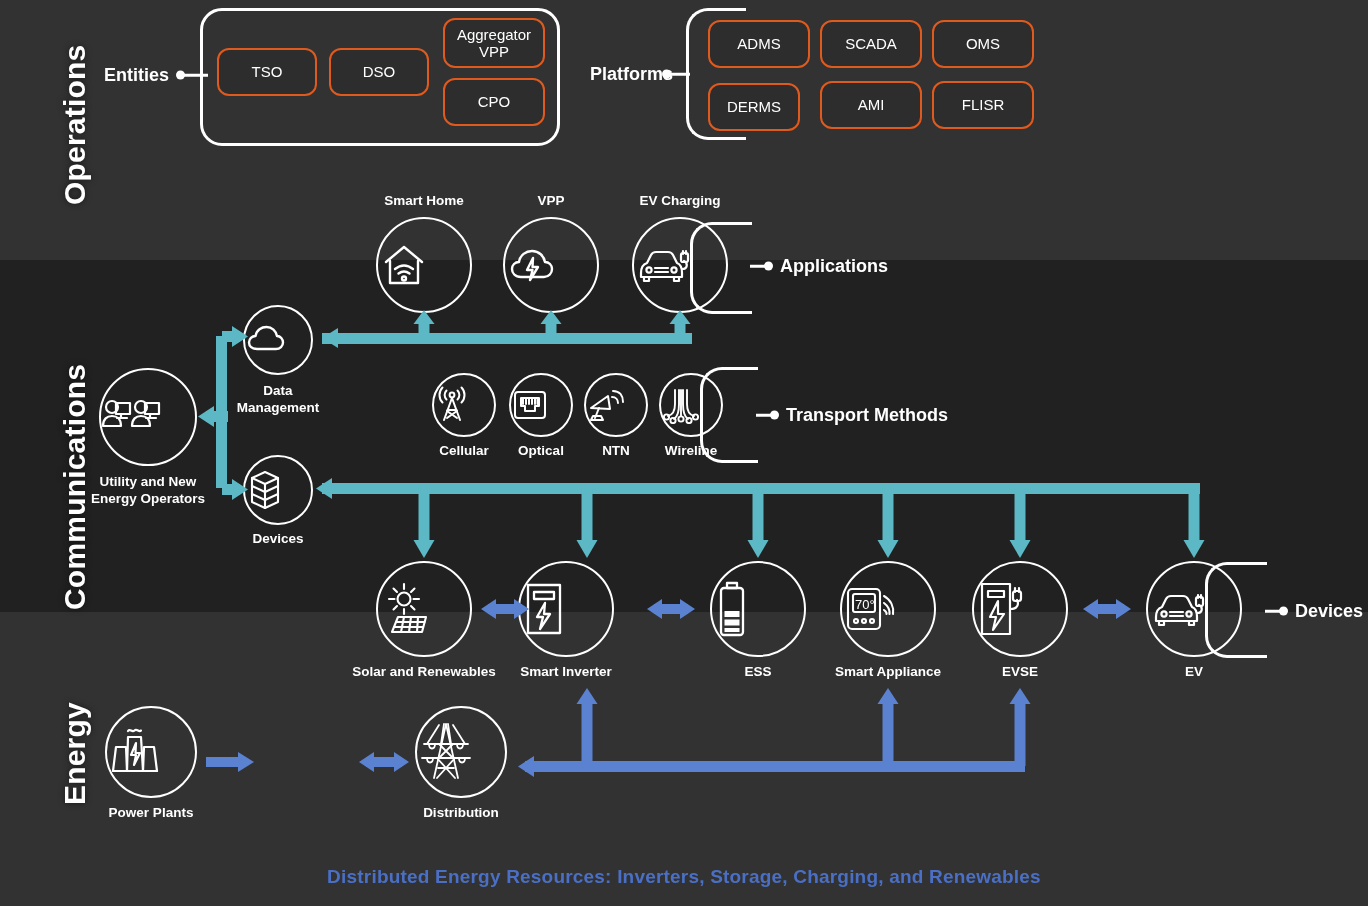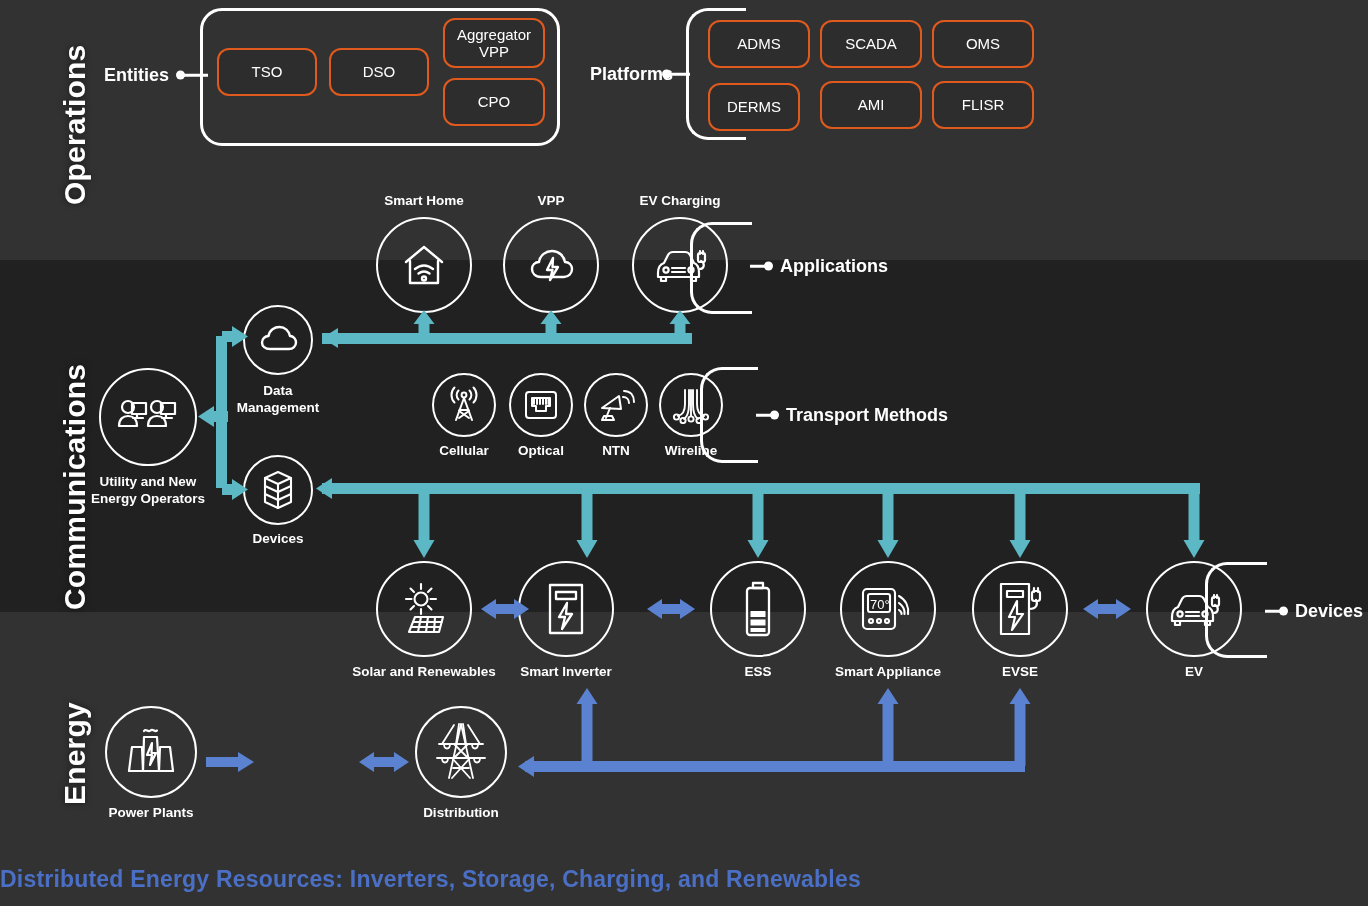--- a/index.html
+++ b/index.html
@@ -73,39 +73,39 @@
     text-align: center; line-height: 1.15;
   }
 
   
   .node { position: absolute; }
   .node .circle {
     position: absolute; left: 0; top: 0;
     border: 2.5px solid #ffffff;
     border-radius: 50%;
     background: transparent;
-    display: flex; align-items: center; justify-content: center;
+    display: flex; align-items: center; 
   }
   .node .circle svg { display: block; }
   .node .caption {
     position: absolute; left: 50%; transform: translateX(-50%);
     color: #ffffff; font-size: 13.5px; font-weight: bold;
     white-space: nowrap; text-align: center; line-height: 1.25;
   }
   .node .caption.multi { white-space: normal; width: 130px; }
   .node .caption.above { }
 
   
   #arrows { position: absolute; left: 0; top: 0; width: 1368px; height: 906px; }
 
   
   #footer-caption {
     position: absolute; left: 0; top: 866px; width: 1368px;
-    text-align: left; color: #4a6fc4;
-    font-size: 23px; font-weight: bold; letter-spacing: .2px;
+    text-align: center; color: #4a6fc4;
+    font-size: 19px; font-weight: bold; letter-spacing: .2px;
   }
 </style>
 </head>
 <body>
 
 <div id="stage">
 
   <div class="band" id="band-operations"></div>
   <div class="band" id="band-communications"></div>
   <div class="band" id="band-energy"></div>

